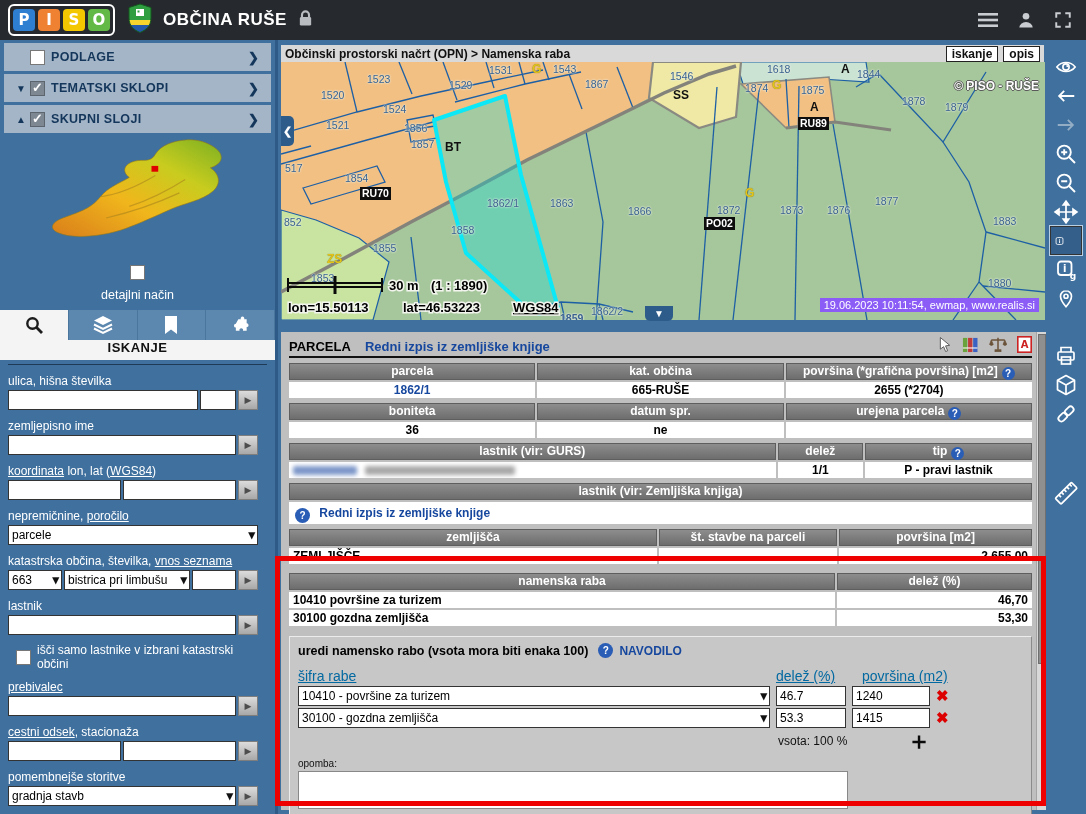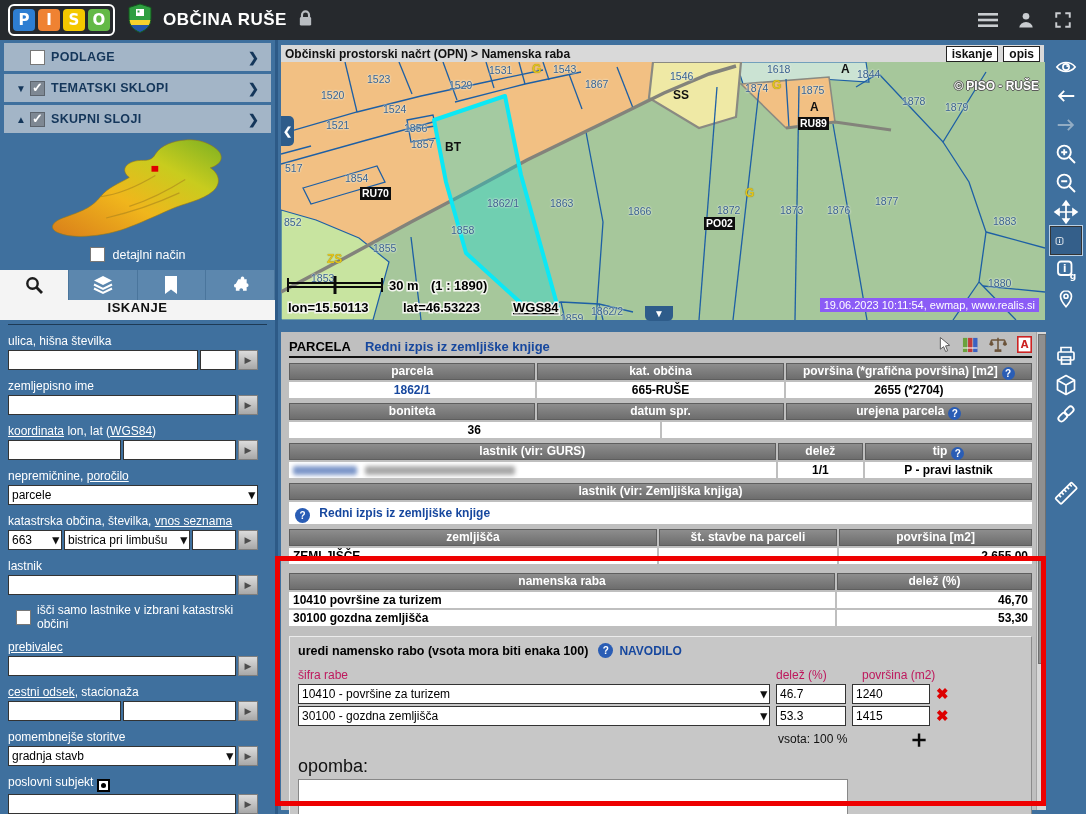--- a/index.html
+++ b/index.html
@@ -20,21 +20,21 @@
 
 .sidebar { position:absolute; left:0; top:40px; width:278px; height:774px; background:#3f709e; border-right:3px solid #2d5a87; }
 .acc { height:28px; background:#a3b5c7; margin:3px 4px 3px 4px; display:flex; align-items:center; padding:0 12px; cursor:pointer; }
 .acc .caret { width:14px; color:#14365a; font-size:10px; }
 .acc .lab { color:#14365a; font-weight:bold; font-size:12.5px; margin-left:6px; letter-spacing:.3px; }
 .acc .chev { margin-left:auto; color:#14365a; font-weight:bold; font-size:13px; }
 .cb { width:15px; height:15px; background:#fff; border:1px solid #777; display:inline-block; position:relative; flex:none; }
 .cb.on { background:#7e8893; border-color:#5c646d; }
 .cb.on::after { content:"✓"; position:absolute; left:1px; top:-2px; color:#fff; font-size:13px; font-weight:bold; }
 .terrain { text-align:center; margin-top:4px; }
-.detail { display:flex; align-items:center; justify-content:center; gap:8px; margin-top:0; }
+.detail { display:flex; align-items:center; justify-content:center; gap:8px; margin-top:18px;flex-direction:column; }
 .detail span.txt { color:#fff; font-size:12.5px; }
 .tabs { display:flex; margin-top:8px; height:30px; }
 .tab { flex:1; background:#5c87ae; display:flex; align-items:center; justify-content:center; border-right:1px solid #4a759c; cursor:pointer; }
 .tab.active { background:#f4f4f4; }
 .iskanje { height:20px; background:#f4f4f4; text-align:center; font-weight:bold; font-size:13px; color:#111; letter-spacing:.5px; }
 .sline { height:1px; background:#1e3a55; margin:4px 8px 0 8px; }
 .flabel { color:#fff; font-size:12px; margin:9px 8px 2px 8px; }
 .flabel .u { text-decoration:underline; cursor:pointer; }
 .frow { display:flex; gap:2px; margin:0 8px; align-items:center; }
 .inp { background:#fff; border:1px solid #333; height:20px; font-size:12px; padding:0 3px; font-family:"Liberation Sans",sans-serif; }
@@ -80,29 +80,29 @@
 .f1{flex:1;} 
 .qm { display:inline-block; width:13px; height:13px; border-radius:50%; background:#2a5db5; color:#fff; font-size:10px; font-weight:bold; line-height:13px; text-align:center; vertical-align:-2px; margin-left:4px; cursor:pointer; }
 .bluelink { color:#16479e; font-weight:bold; font-size:12px; text-decoration:none; cursor:pointer; }
 .blur1 { display:inline-block; width:64px; height:9px; background:#7d97c9; filter:blur(2px); border-radius:2px; vertical-align:middle; }
 .blur2 { display:inline-block; width:150px; height:9px; background:#a8a8a8; filter:blur(2px); border-radius:2px; vertical-align:middle; margin-left:8px; }
 .redbox { position:absolute; left:275px; top:556px; width:771px; height:250px; border:5px solid #ee0000; pointer-events:none; z-index:30; }
 
 
 .editbox { margin-top:10px; background:#c7c7c7; border:1px solid; border-color:#ececec #8b8b8b #8b8b8b #ececec; padding:6px 8px 8px 8px; }
 .etitle { font-weight:bold; font-size:12.5px; color:#000; display:flex; align-items:center; gap:6px; }
-.ecols { display:flex; margin-top:10px; font-size:12px; color:#be185d; }
+.ecols { display:flex; margin-top:10px; font-size:14px; color:#0369a1;text-decoration:underline; }
 .erow { display:flex; align-items:center; margin-top:2px; gap:6px; }
 .esel { width:472px; height:20px; }
 .einp { width:70px; height:20px; }
 .einp2 { width:78px; height:20px; }
 .xbtn { color:#dd0000; font-weight:bold; font-size:15px; cursor:pointer; line-height:18px; }
 .vsota { display:flex; align-items:center; margin-top:4px; font-size:12px; color:#111; }
 .plus { font-size:24px; font-weight:bold; color:#0a0a0a; cursor:pointer; line-height:18px; }
-.opomba-l { font-size:18px; color:#111; margin-top:8px; }
+.opomba-l { font-size:10px; color:#111; margin-top:8px; }
 .ta { width:550px; height:38px; background:#fff; border:1px solid #888; resize:none; font-family:"Liberation Sans",sans-serif; font-size:12px; margin-top:2px;
      background-image:linear-gradient(135deg, transparent 0 92%, #999 92% 94%, transparent 94% 96%, #999 96% 98%, transparent 98%); background-size:12px 12px; background-repeat:no-repeat; background-position:bottom right; }
 
 
 .tools { position:absolute; right:0; top:40px; width:40px; height:774px; background:#3f709e; display:flex; flex-direction:column; align-items:center; }
 .tool { width:32px; height:29px; display:flex; align-items:center; justify-content:center; cursor:pointer; flex:none; }
 .tool.sel { background:#345f8a; outline:1px solid #b9d0e4; }
 .mt28 { margin-top:28px; } .mt50 { margin-top:50px; } .mt12 { margin-top:12px; }
 .svgtxt { font-family:"DejaVu Sans", sans-serif; }
 
@@ -398,21 +398,21 @@
         <div class="ml ml-p" style="left: 130px; top: 76px;">1857</div>
         <div class="ml ml-p" style="left: 4px; top: 100px;">517</div>
         <div class="ml ml-p" style="left: 64px; top: 110px;">1854</div>
         <div class="ml ml-p" style="left: 3px; top: 154px;">852</div>
         <div class="ml ml-p" style="left: 92px; top: 180px;">1855</div>
         <div class="ml ml-p" style="left: 30px; top: 210px;">1853</div>
         <div class="ml ml-p" style="left: 170px; top: 162px;">1858</div>
         <div class="ml ml-p" style="left: 206px; top: 135px;">1862/1</div>
         <div class="ml ml-p" style="left: 269px; top: 135px;">1863</div>
         <div class="ml ml-p" style="left: 347px; top: 143px;">1866</div>
-        <div class="ml ml-p" style="left: 279px; top: 250px;">1859</div>
+        <div class="ml ml-p" style="left: 279px; top: 250px; font-weight: bold;">1859</div>
         <div class="ml ml-p" style="left: 310px; top: 243px;">1862/2</div>
         <div class="ml ml-p" style="left: 389px; top: 8px;">1546</div>
         <div class="ml ml-p" style="left: 486px; top: 1px;">1618</div>
         <div class="ml ml-p" style="left: 576px; top: 6px;">1844</div>
         <div class="ml ml-p" style="left: 464px; top: 20px;">1874</div>
         <div class="ml ml-p" style="left: 520px; top: 22px;">1875</div>
         <div class="ml ml-p" style="left: 621px; top: 33px;">1878</div>
         <div class="ml ml-p" style="left: 664px; top: 39px;">1879</div>
         <div class="ml ml-p" style="left: 436px; top: 142px;">1872</div>
         <div class="ml ml-p" style="left: 499px; top: 142px;">1873</div>
@@ -505,20 +505,21 @@
     </div>
 
     <div class="tbl">
       <div class="trow">
         <div class="th f1">boniteta</div>
         <div class="th f1">datum spr.</div>
         <div class="th f1"><span>urejena parcela</span><span class="qm">?</span></div>
       </div>
       <div class="trow">
         <div class="td f1">36</div>
+        <div class="td f1">ne</div>
         <div class="td f1"></div>
       </div>
     </div>
 
     <div class="tbl">
       <div class="trow">
         <div class="th" style="width:65.5%">lastnik (vir: GURS)</div>
         <div class="th" style="width:11.5%">delež</div>
         <div class="th" style="flex:1"><span>tip</span><span class="qm">?</span></div>
       </div>

